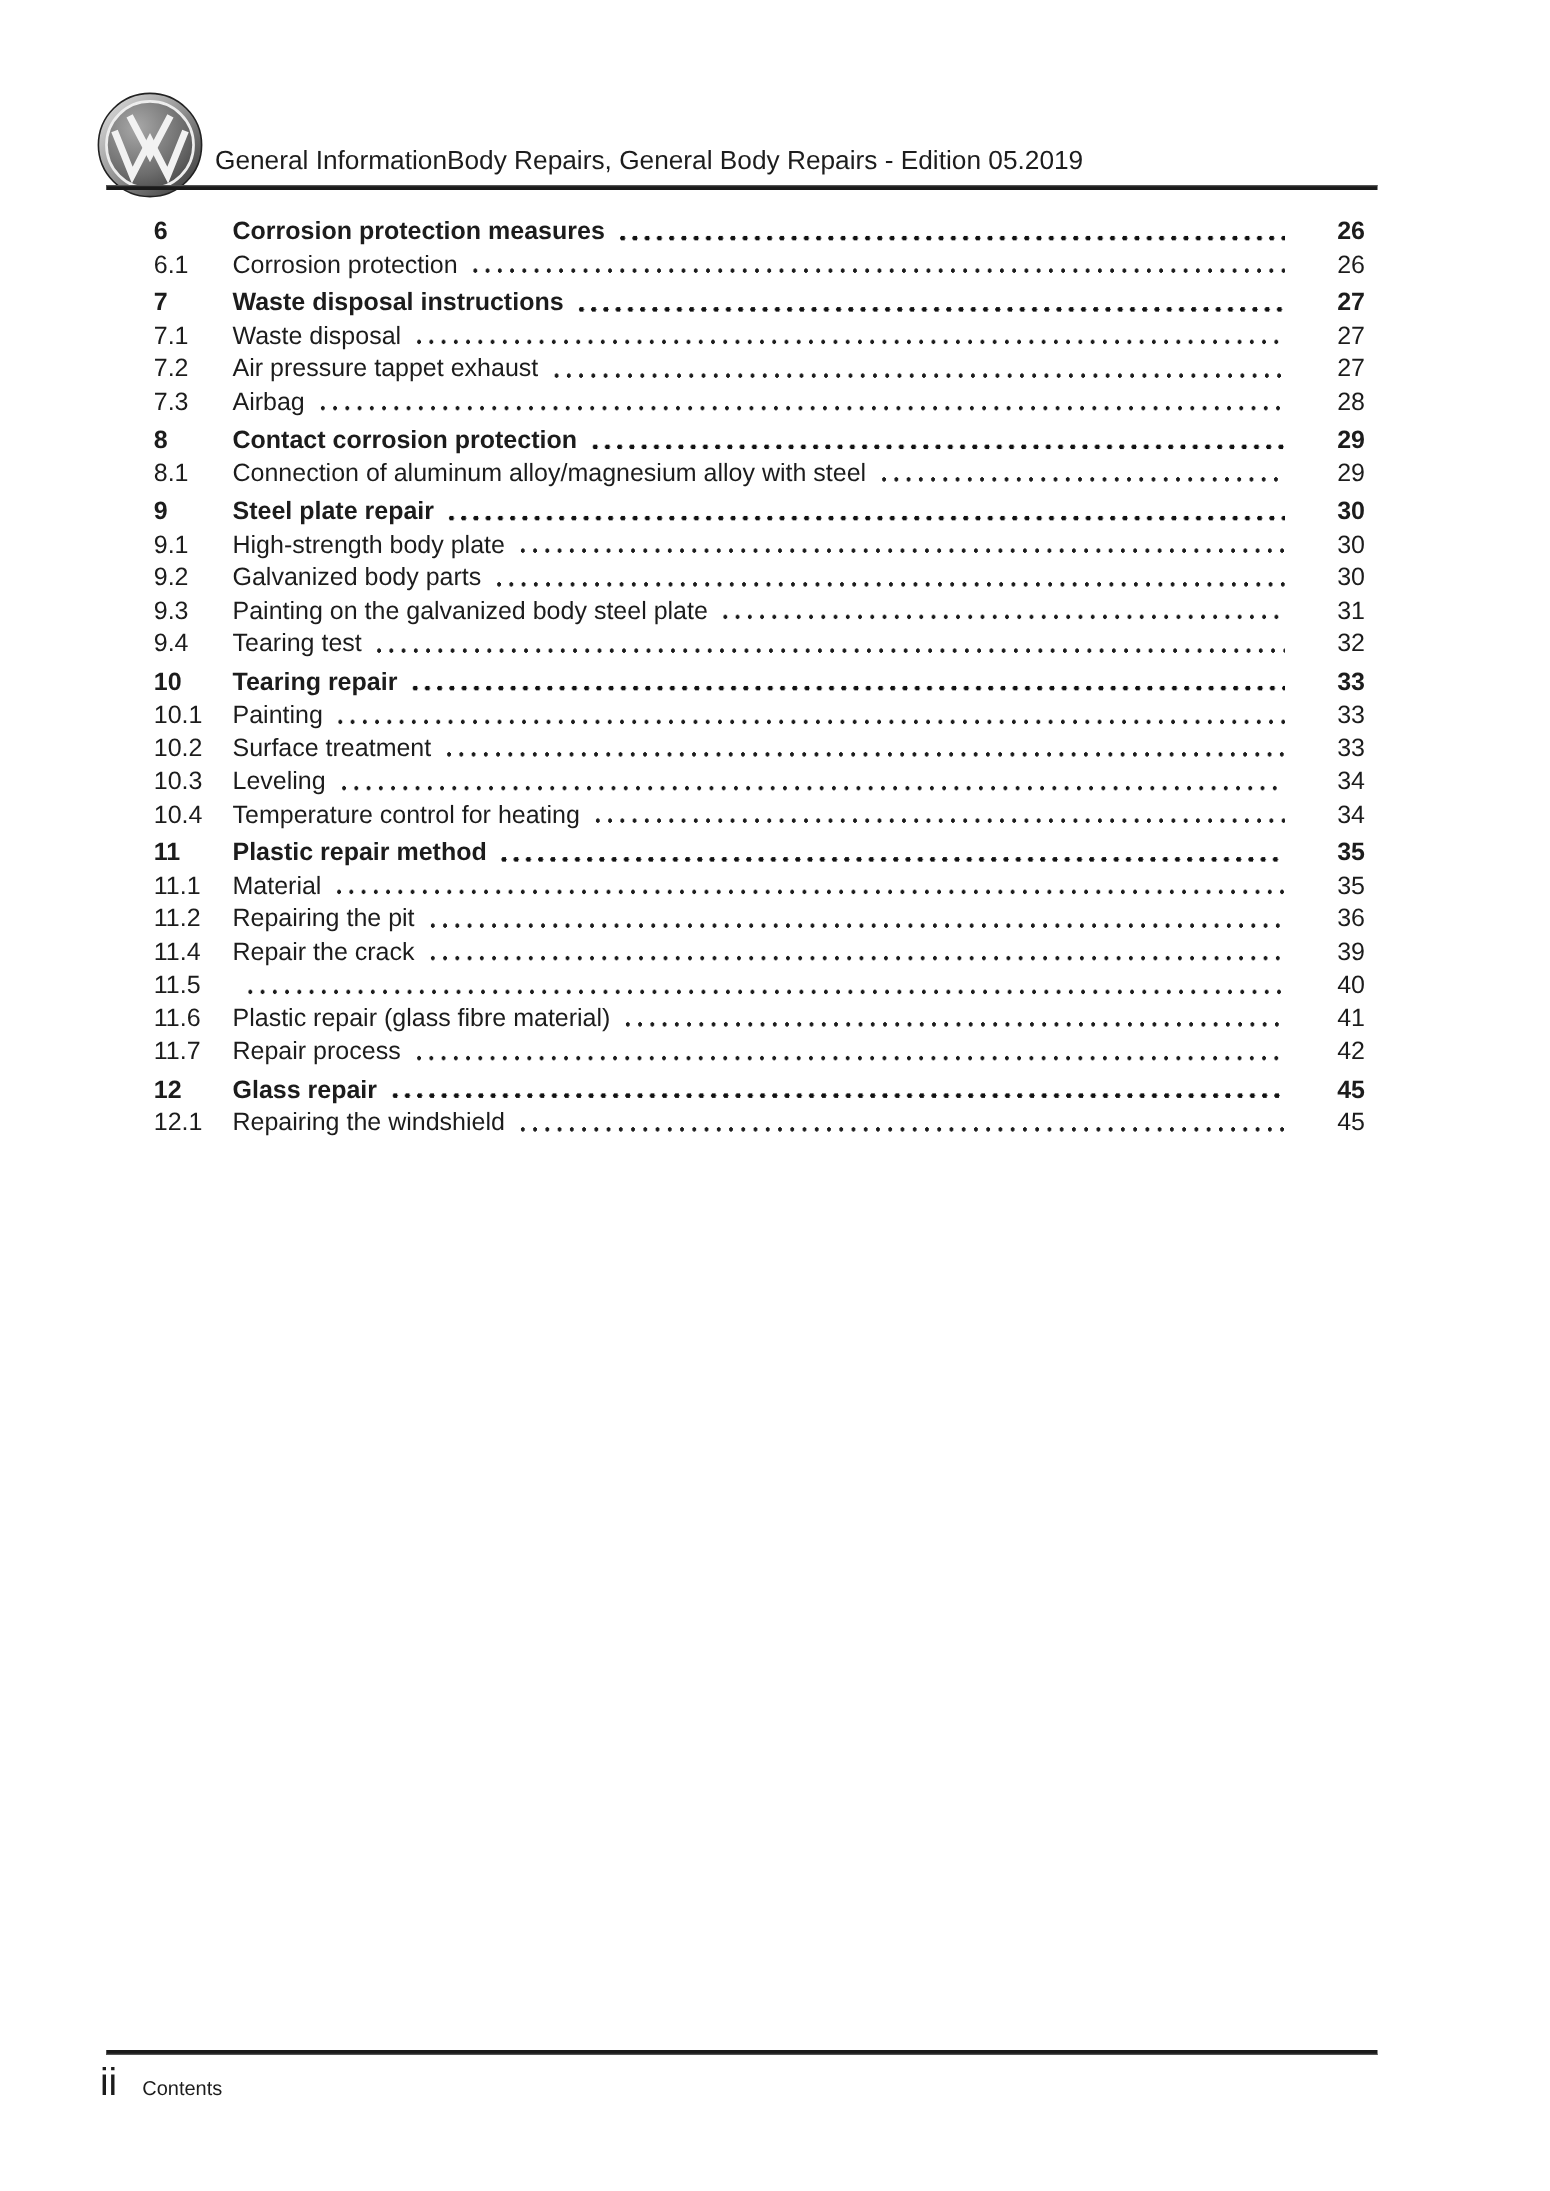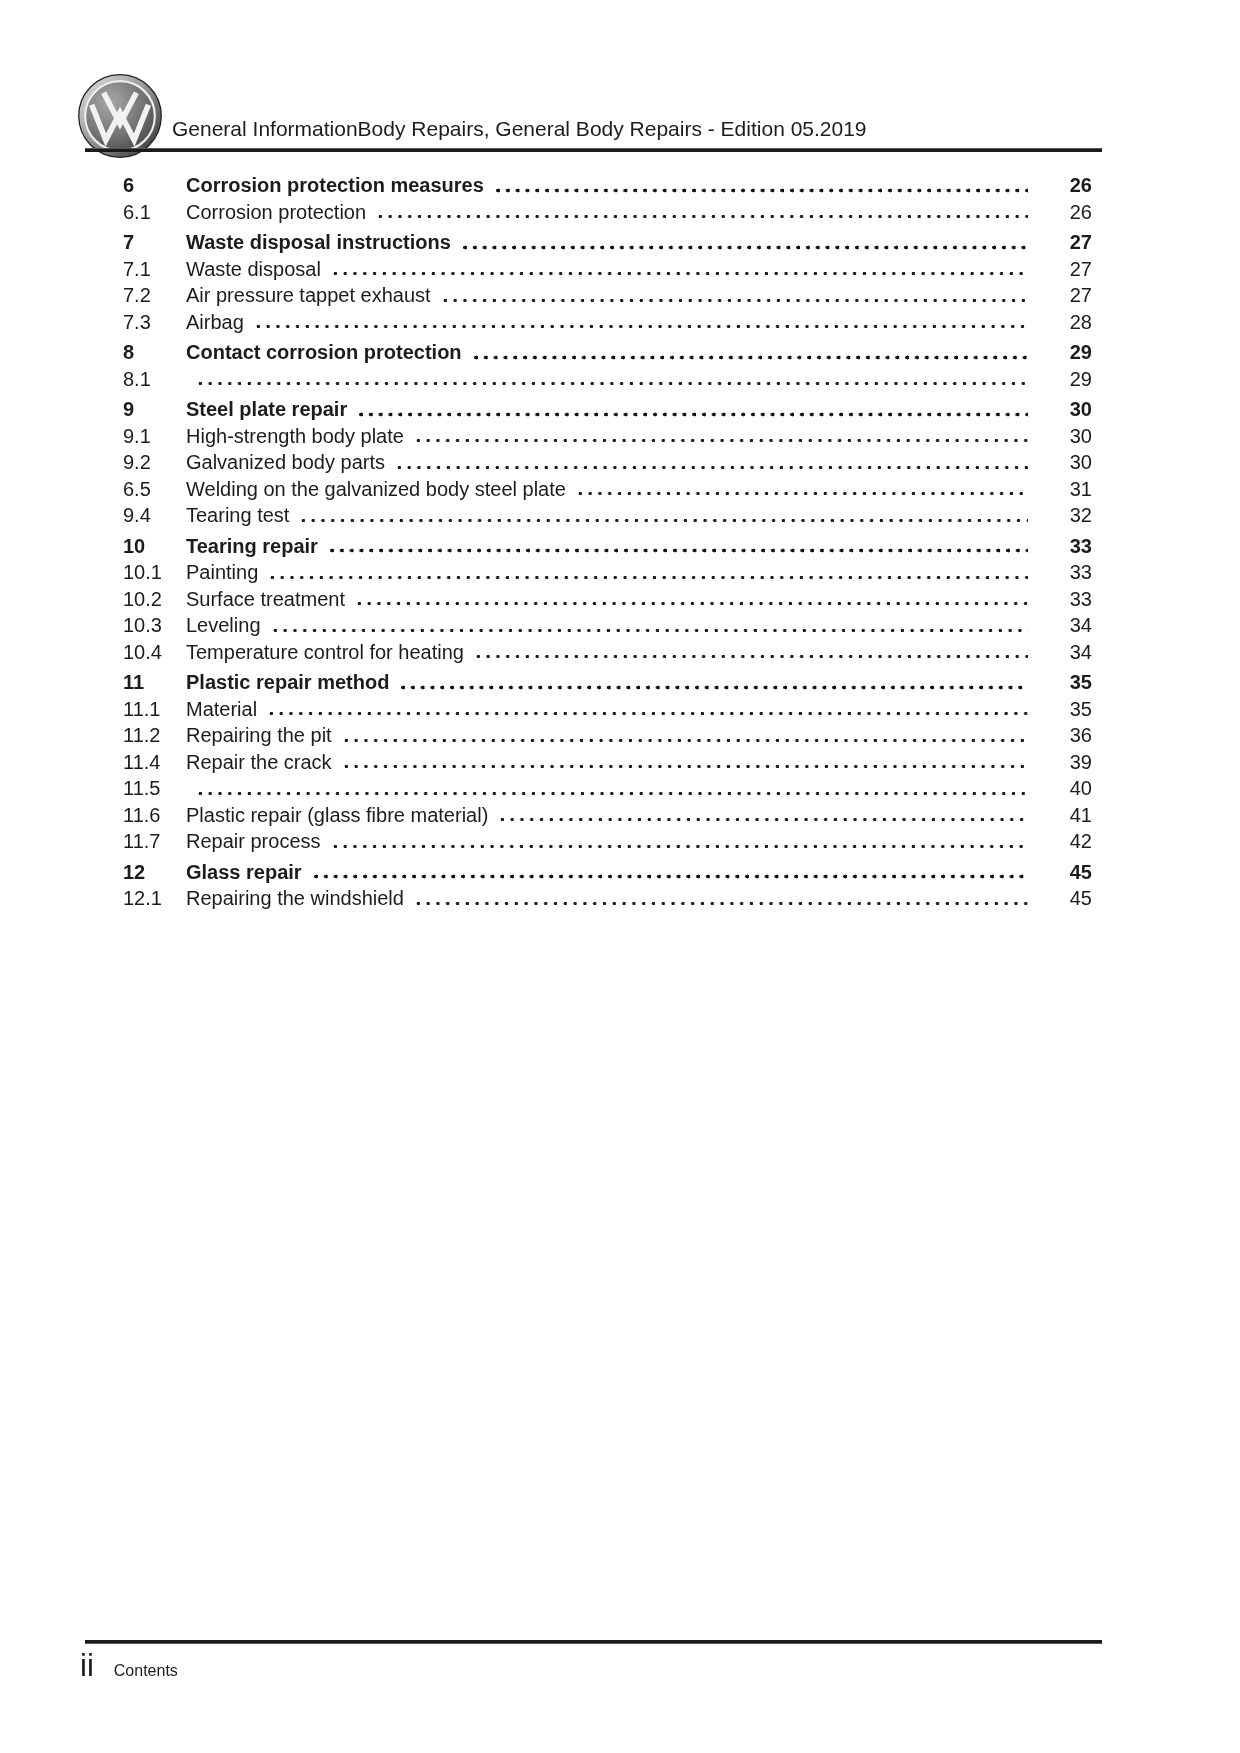--- a/index.html
+++ b/index.html
@@ -180,20 +180,21 @@
 
     <div class="toc-row bold group-start">
       <span class="toc-num">8</span>
       <span class="toc-title">Contact corrosion protection</span>
       <span class="toc-leader"></span>
       <span class="toc-page">29</span>
     </div>
 
     <div class="toc-row">
       <span class="toc-num">8.1</span>
+      <span class="toc-title">Connection of aluminum alloy/magnesium alloy with steel</span>
       <span class="toc-leader"></span>
       <span class="toc-page">29</span>
     </div>
 
     <div class="toc-row bold group-start">
       <span class="toc-num">9</span>
       <span class="toc-title">Steel plate repair</span>
       <span class="toc-leader"></span>
       <span class="toc-page">30</span>
     </div>
@@ -206,22 +207,22 @@
     </div>
 
     <div class="toc-row">
       <span class="toc-num">9.2</span>
       <span class="toc-title">Galvanized body parts</span>
       <span class="toc-leader"></span>
       <span class="toc-page">30</span>
     </div>
 
     <div class="toc-row">
-      <span class="toc-num">6.5</span>
-      <span class="toc-title">Welding on the galvanized body steel plate</span>
+      <span class="toc-num">9.3</span>
+      <span class="toc-title">Painting on the galvanized body steel plate</span>
       <span class="toc-leader"></span>
       <span class="toc-page">31</span>
     </div>
 
     <div class="toc-row">
       <span class="toc-num">9.4</span>
       <span class="toc-title">Tearing test</span>
       <span class="toc-leader"></span>
       <span class="toc-page">32</span>
     </div>

